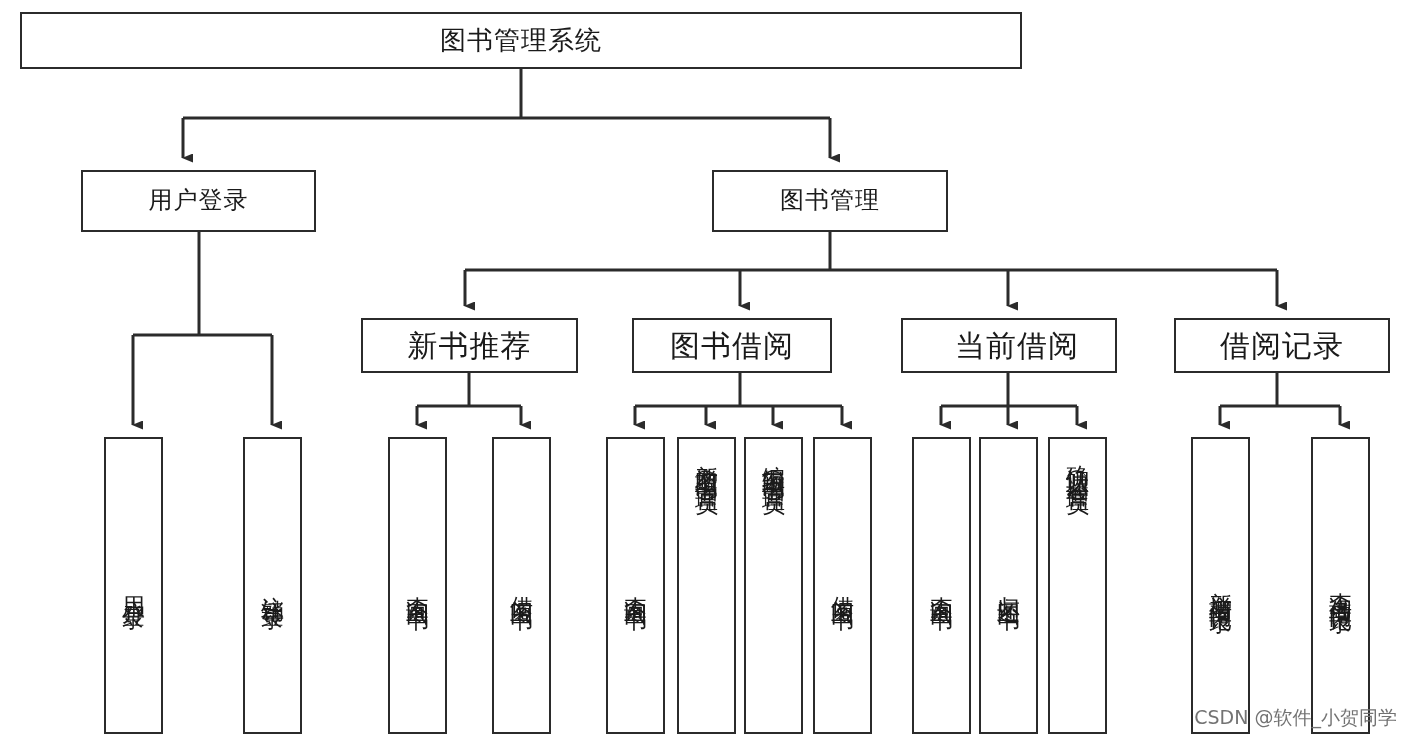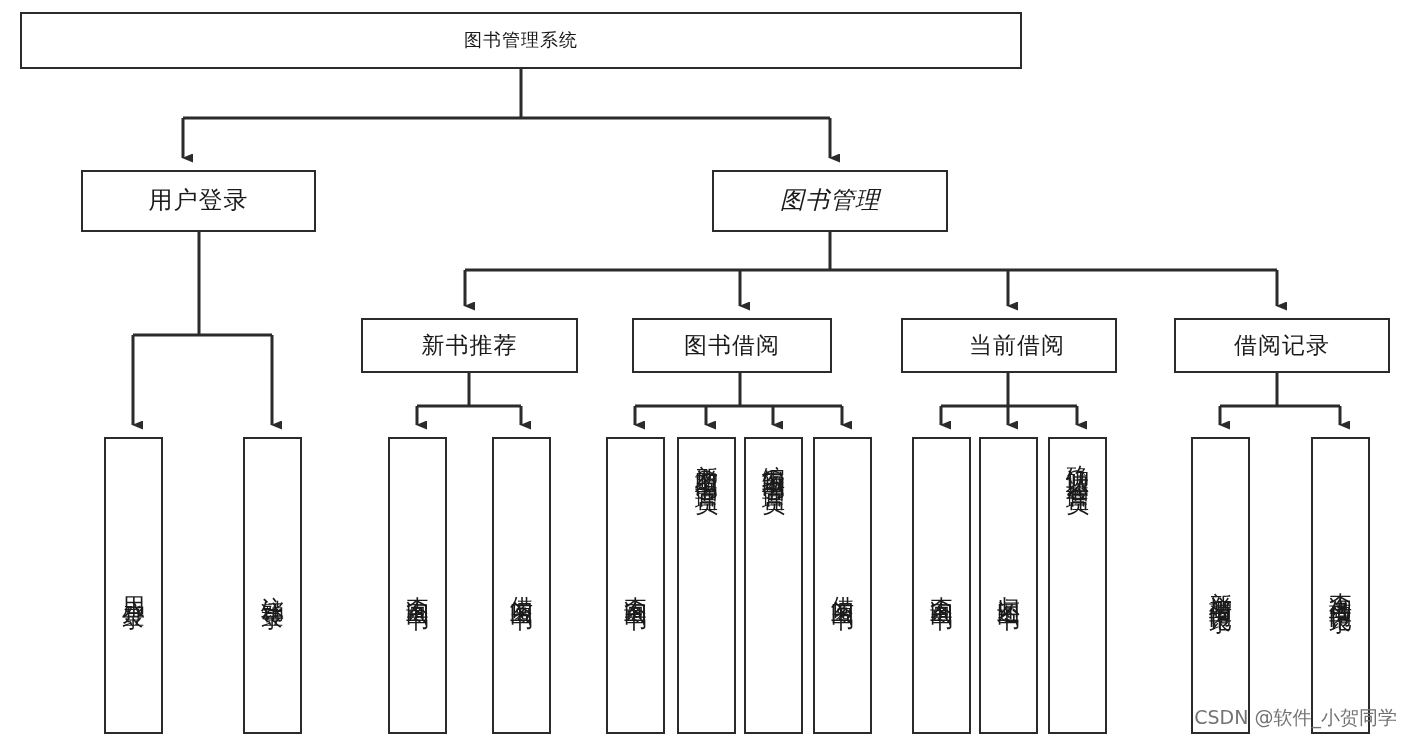--- a/index.html
+++ b/index.html
@@ -47,29 +47,29 @@
 
   .node-label {
     color: #1a1a1a;
     letter-spacing: 1px;
     white-space: nowrap;
     line-height: 1.05;
   }
 
   
   .node.root { left: 20px; top: 12px; width: 1002px; height: 57px; }
-  .node.root .node-label { font-size: 18px; }
+  .node.root .node-label { font-size: 26px; }
 
   
   .node.lvl2 { height: 62px; }
   .node.lvl2 .node-label { font-size: 24px; }
 
   
   .node.lvl3 { height: 55px; }
-  .node.lvl3 .node-label { font-size: 23px; }
+  .node.lvl3 .node-label { font-size: 30px; }
 
   
   .node.leaf {
     top: 437px;
     height: 297px;
     align-items: flex-start;
     justify-content: center;
     padding-top: 8px;
   }
   .node.leaf .node-label {
@@ -151,21 +151,21 @@
   </svg>
 
   <div class="node root">
     <span class="node-label">图书管理系统</span>
   </div>
 
   <div class="node lvl2" style="left:81px; top:170px; width:235px;">
     <span class="node-label">用户登录</span>
   </div>
 
-  <div class="node lvl2" style="left:712px; top:170px; width:236px;font-style:italic;">
+  <div class="node lvl2" style="left:712px; top:170px; width:236px;">
     <span class="node-label">图书管理</span>
   </div>
 
   <div class="node lvl3" style="left:361px; top:318px; width:217px;">
     <span class="node-label">新书推荐</span>
   </div>
 
   <div class="node lvl3" style="left:632px; top:318px; width:200px;">
     <span class="node-label">图书借阅</span>
   </div>

